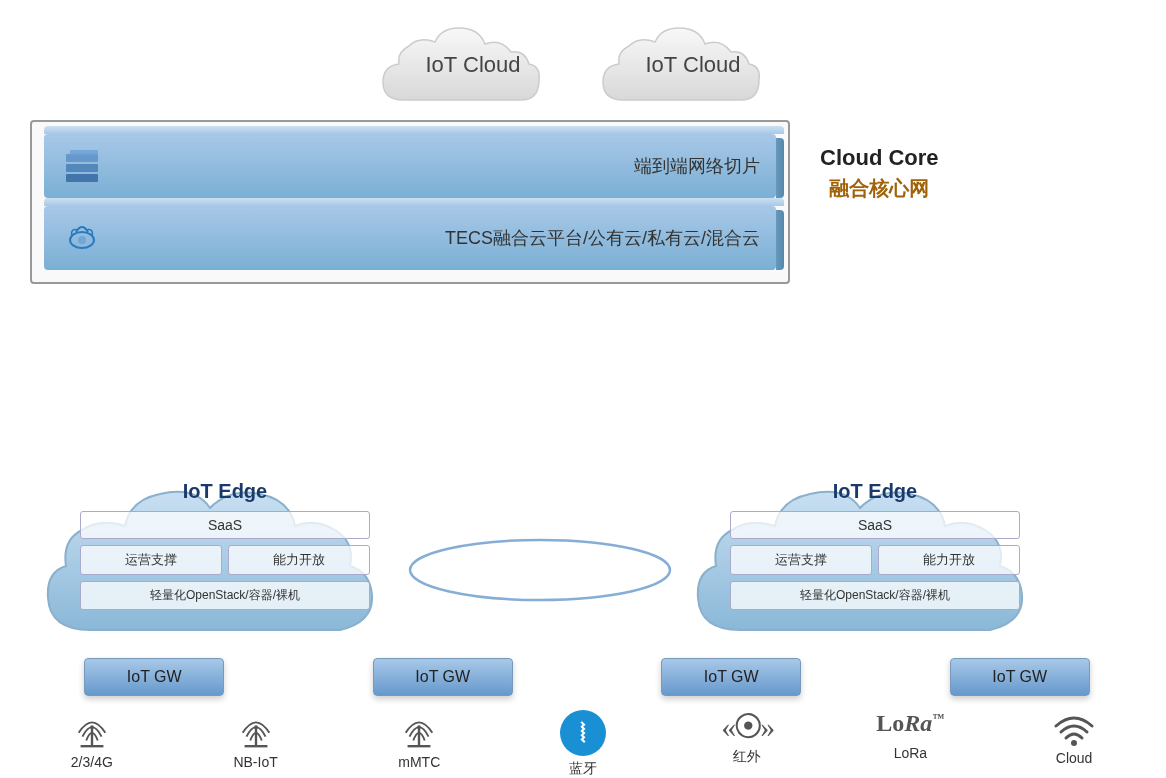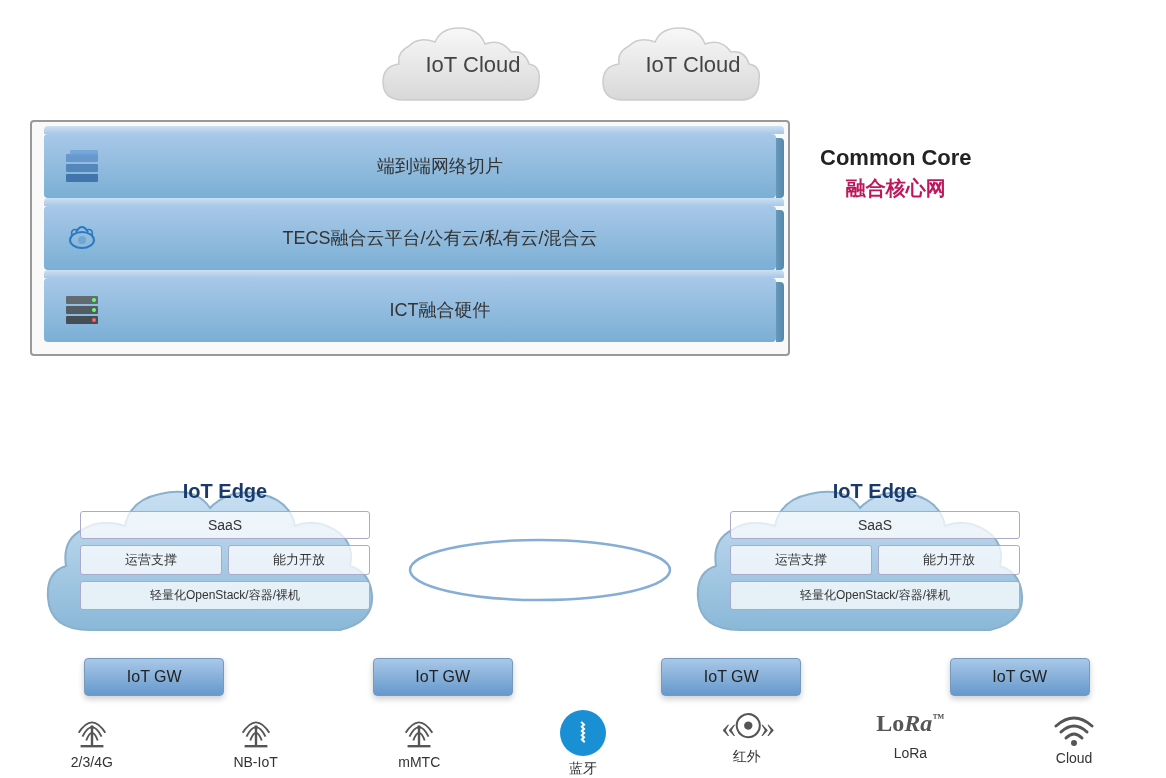--- a/index.html
+++ b/index.html
@@ -85,39 +85,39 @@
       display: flex;
       align-items: center;
       justify-content: center;
       flex-shrink: 0;
     }
 
     .core-text {
       font-size: 18px;
       color: #333;
       flex: 1;
-      text-align: center;
+      text-align: right;
     }
 
     
     .common-core-label {
       position: absolute;
       top: 145px;
       left: 820px;
       text-align: center;
     }
     .common-core-en {
       font-size: 22px;
       font-weight: bold;
       color: #222;
     }
     .common-core-zh {
       font-size: 20px;
       font-weight: bold;
-      color: #be185d;
+      color: #a16207;
       margin-top: 4px;
     }
 
     
     .gw-row {
       position: absolute;
       top: 658px;
       left: 10px;
       right: 2px;
       display: flex;
@@ -281,37 +281,24 @@
         <ellipse cx="20" cy="22" rx="12" ry="8" fill="none" stroke="#2a7abf" stroke-width="2"></ellipse>
         <path d="M14,14 Q20,4 26,14" fill="none" stroke="#2a7abf" stroke-width="2"></path>
         <path d="M10,18 Q8,10 16,12" fill="none" stroke="#2a7abf" stroke-width="1.5"></path>
         <path d="M30,18 Q32,10 24,12" fill="none" stroke="#2a7abf" stroke-width="1.5"></path>
         <ellipse cx="20" cy="22" rx="4" ry="4" fill="#2a7abf" opacity="0.3"></ellipse>
       </svg>
     </div>
     <span class="core-text">TECS融合云平台/公有云/私有云/混合云</span>
   </div>
 
-  <div class="core-row">
-    <div class="core-icon">
-      <svg width="40" height="40" viewBox="0 0 40 40" xmlns="http://www.w3.org/2000/svg">
-        <rect x="4" y="6" width="32" height="8" rx="1" fill="#555" opacity="0.8"></rect>
-        <rect x="4" y="16" width="32" height="8" rx="1" fill="#444" opacity="0.8"></rect>
-        <rect x="4" y="26" width="32" height="8" rx="1" fill="#333" opacity="0.8"></rect>
-        <circle cx="32" cy="10" r="2" fill="#66ff66"></circle>
-        <circle cx="32" cy="20" r="2" fill="#66ff66"></circle>
-        <circle cx="32" cy="30" r="2" fill="#ff6666"></circle>
-      </svg>
-    </div>
-    <span class="core-text">ICT融合硬件</span>
-  </div>
 </div>
 
 <div class="common-core-label">
-  <div class="common-core-en">Common Core</div>
+  <div class="common-core-en">Cloud Core</div>
   <div class="common-core-zh">融合核心网</div>
 </div>
 
 <div style="position:absolute; top:430px; left:30px; width:370px; height:220px;">
   <svg viewBox="0 0 370 220" width="370" height="220" xmlns="http://www.w3.org/2000/svg" style="position:absolute;top:0;left:0;">
     <defs>
       <linearGradient id="edgeGrad" x1="0" y1="0" x2="0" y2="1">
         <stop offset="0%" stop-color="#c8dff2"></stop>
         <stop offset="100%" stop-color="#8ab8d8"></stop>
       </linearGradient>

